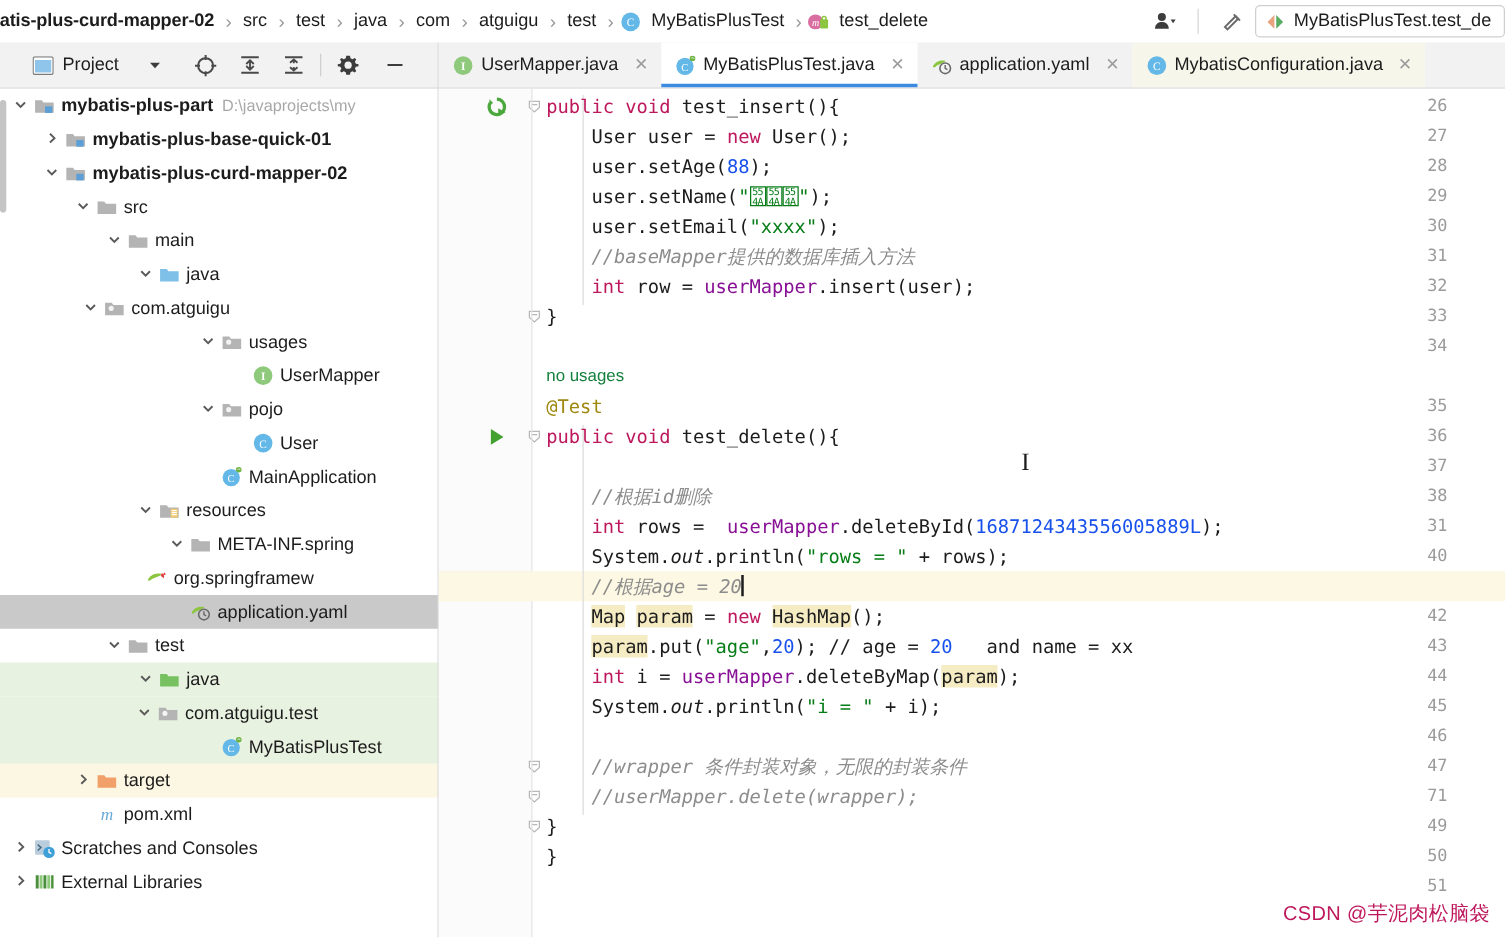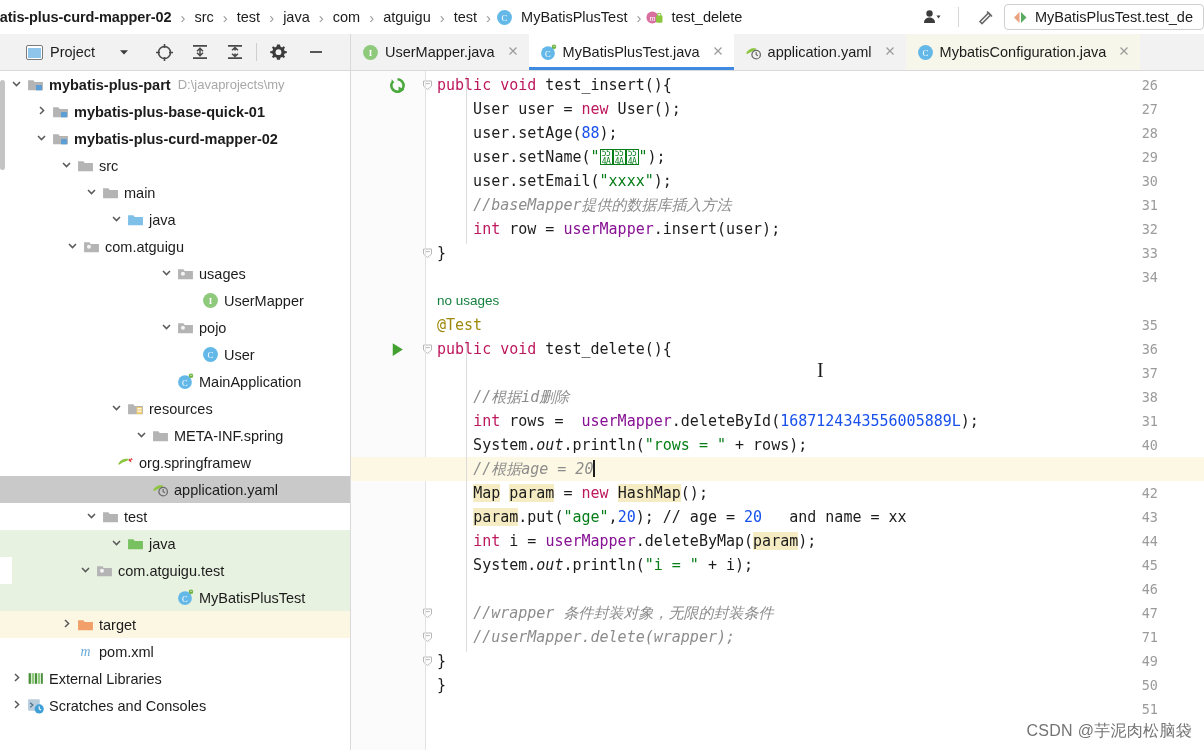--- a/index.html
+++ b/index.html
@@ -133,21 +133,21 @@
     width:13px; height:16px; vertical-align:-3px; text-align:center;
     overflow:hidden; letter-spacing:-0.5px; font-family:"DejaVu Sans Mono",monospace;
   }
   .nousages { color:#15803d; font-size:13.5px; font-family:"Liberation Sans",sans-serif; font-style:normal; }
   .caret { display:inline-block; width:2px; height:17px; background:#1c1c1c; vertical-align:-3px; }
 
   .mouse-cursor { position:absolute; color:#1c1c1c; font-size:20px; font-family:"Liberation Serif",serif; }
 
   .watermark {
     position:absolute; right:12px; bottom:8px;
-    font-size:16px; color:#737373; font-family:"Liberation Sans",sans-serif;
+    font-size:16px; color:#be185d; font-family:"Liberation Sans",sans-serif;
     letter-spacing:0.3px;
   }
 </style>
 </head>
 <body>
 
 <div id="app">
 
   <div class="navbar">
     <div id="crumbs" style="display:flex;align-items:center;margin-left:-14px;">
@@ -477,21 +477,21 @@
         <span class="arrow"><svg width="11" height="11" viewBox="0 0 11 11">
             <path d="M2 4 L5.5 7.6 L9 4" stroke="#5a5a5a" stroke-width="1.5" fill="none"></path>
           </svg></span>
         <span class="ticon">
           <svg width="17" height="17" viewBox="0 0 16 16">
             <path d="M1 4 L6 4 L7.3 5.6 L15 5.6 L15 13.4 L1 13.4 Z" fill="#77c161"></path>
           </svg>
         </span>
         <span class="tlabel">java</span>
       </div>
-      <div class="trow sel-green" style="padding-left: 65px; margin-left: 12px;">
+      <div class="trow sel-green" style="padding-left: 107px;">
         <span class="arrow"><svg width="11" height="11" viewBox="0 0 11 11">
             <path d="M2 4 L5.5 7.6 L9 4" stroke="#5a5a5a" stroke-width="1.5" fill="none"></path>
           </svg></span>
         <span class="ticon">
           <svg width="17" height="17" viewBox="0 0 16 16">
             <path d="M1 4 L6 4 L7.3 5.6 L15 5.6 L15 13.4 L1 13.4 Z" fill="#b4b4b4"></path>
             <circle cx="5.6" cy="8.2" r="1.9" fill="#f4f4f4"></circle>
           </svg>
         </span>
         <span class="tlabel">com.atguigu.test</span>
@@ -528,42 +528,42 @@
           </svg>
         </span>
         <span class="tlabel">pom.xml</span>
       </div>
       <div class="trow" style="padding-left: 8px;">
         <span class="arrow"><svg width="11" height="11" viewBox="0 0 11 11">
             <path d="M4 2 L7.6 5.5 L4 9" stroke="#5a5a5a" stroke-width="1.5" fill="none"></path>
           </svg></span>
         <span class="ticon">
           <svg width="17" height="17" viewBox="0 0 16 16">
+            <rect x="1" y="2" width="11" height="11" rx="1" fill="#b9cddd"></rect>
+            <path d="M3 5.4 L5.5 7.6 L3 9.8" stroke="#4a6b82" stroke-width="1.1" fill="none"></path>
+            <circle cx="11.5" cy="11.2" r="4.3" fill="#3fa0d8"></circle>
+            <path d="M11.5 8.7 L11.5 11.2 L13.3 12.2" stroke="#fff" stroke-width="1" fill="none"></path>
+          </svg>
+        </span>
+        <span class="tlabel">Scratches and Consoles</span>
+      </div>
+      <div class="trow" style="padding-left: 8px;">
+        <span class="arrow"><svg width="11" height="11" viewBox="0 0 11 11">
+            <path d="M4 2 L7.6 5.5 L4 9" stroke="#5a5a5a" stroke-width="1.5" fill="none"></path>
+          </svg></span>
+        <span class="ticon">
+          <svg width="17" height="17" viewBox="0 0 16 16">
             <rect x="1.5" y="3" width="2.2" height="10" fill="#4a8f3c"></rect>
             <rect x="4.4" y="3" width="2.2" height="10" fill="#8ec97c"></rect>
             <rect x="7.3" y="3" width="2.2" height="10" fill="#4a8f3c"></rect>
             <rect x="10.2" y="3" width="2.2" height="10" fill="#8ec97c"></rect>
             <rect x="13.1" y="3" width="1.8" height="10" fill="#4a8f3c"></rect>
           </svg>
         </span>
         <span class="tlabel">External Libraries</span>
-      </div>
-      <div class="trow" style="padding-left: 8px;">
-        <span class="arrow"><svg width="11" height="11" viewBox="0 0 11 11">
-            <path d="M4 2 L7.6 5.5 L4 9" stroke="#5a5a5a" stroke-width="1.5" fill="none"></path>
-          </svg></span>
-        <span class="ticon">
-          <svg width="17" height="17" viewBox="0 0 16 16">
-            <rect x="1" y="2" width="11" height="11" rx="1" fill="#b9cddd"></rect>
-            <path d="M3 5.4 L5.5 7.6 L3 9.8" stroke="#4a6b82" stroke-width="1.1" fill="none"></path>
-            <circle cx="11.5" cy="11.2" r="4.3" fill="#3fa0d8"></circle>
-            <path d="M11.5 8.7 L11.5 11.2 L13.3 12.2" stroke="#fff" stroke-width="1" fill="none"></path>
-          </svg>
-        </span>
-        <span class="tlabel">Scratches and Consoles</span>
       </div>
     </div>
   <div class="left-scroll"></div>
   <div class="panel-right-border"></div>
 
   <div class="tabbar" id="tabbar">
       <div class="tab">
         <span style="display: inline-flex;">
           <svg width="17" height="17" viewBox="0 0 16 16">
             <circle cx="8" cy="8" r="7" fill="#8ec97c"></circle>

